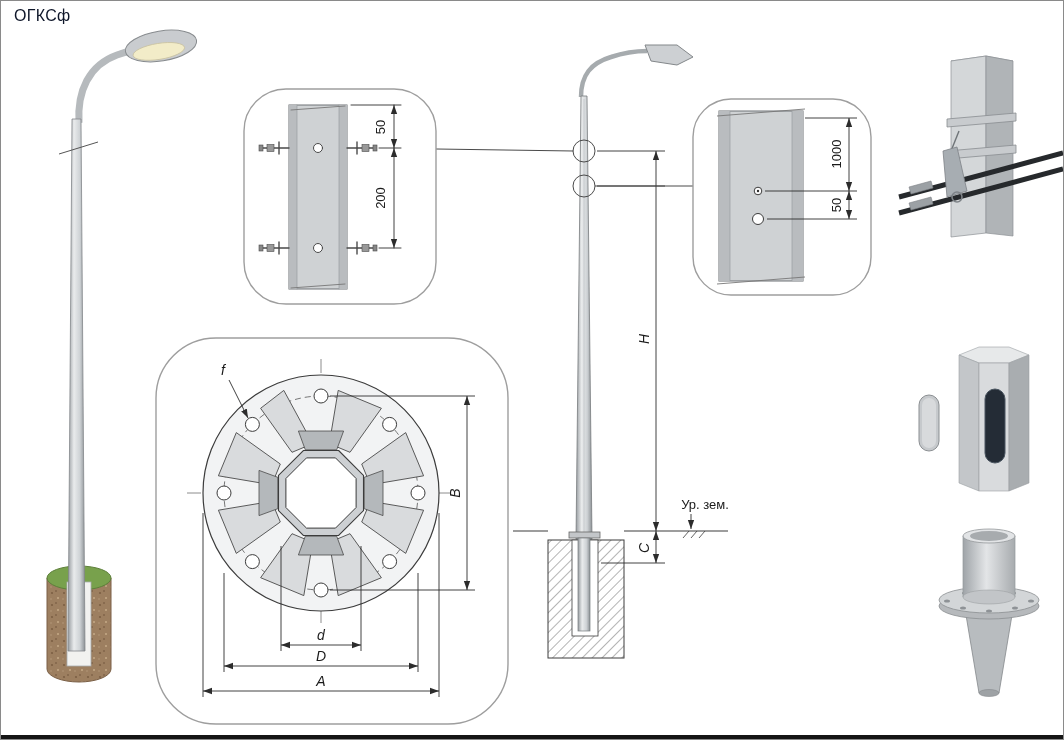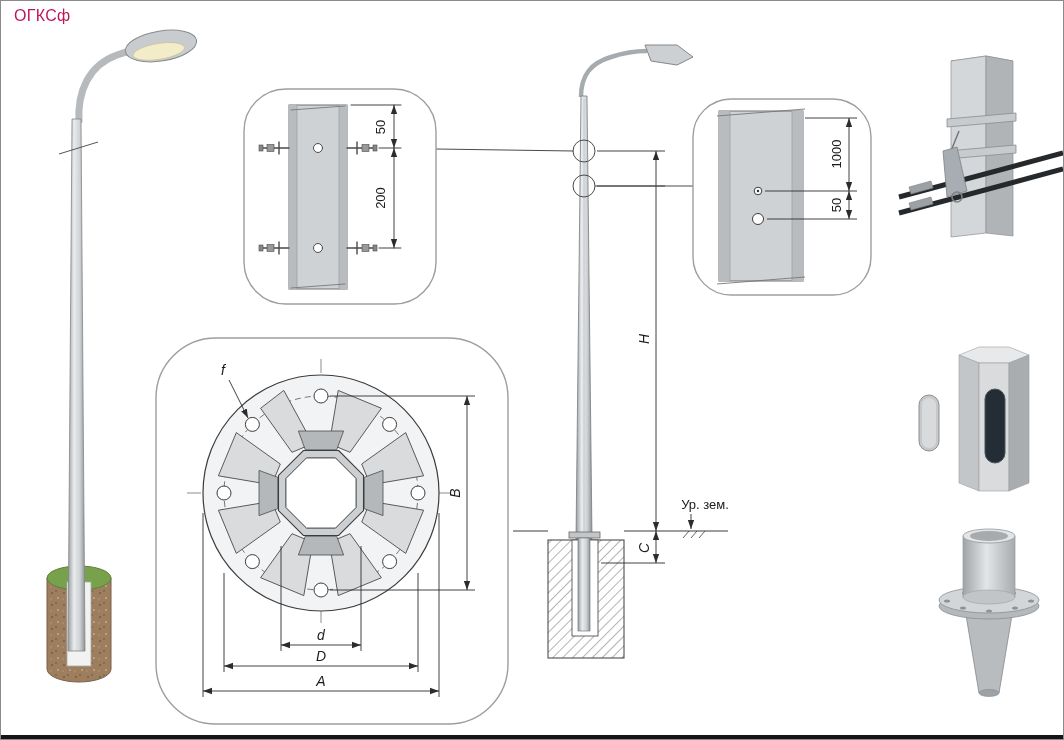--- a/index.html
+++ b/index.html
@@ -2,21 +2,21 @@
 <html><head>
 <meta charset="utf-8">
 <style>
   html,body{margin:0;padding:0;background:#e8e8e8;}
   .canvas{
     position:relative;width:1064px;height:740px;background:#ffffff;
     border:1px solid #8a8a8a;box-sizing:border-box;overflow:hidden;
     font-family:"Liberation Sans",sans-serif;
   }
   .title{
-    position:absolute;left:13px;top:6px;font-size:16px;color:#be185d;
+    position:absolute;left:13px;top:6px;font-size:16px;color:#0f172a;
     letter-spacing:0.3px;
   }
   .bottom-bar{
     position:absolute;left:0;bottom:0;width:100%;height:4px;background:#151515;
   }
   svg{position:absolute;left:0;top:0;}
   text{font-family:"Liberation Sans",sans-serif;fill:#1a1a1a;}
   .dim-num{font-size:13px;}
   .dim-letter{font-size:14px;font-style:italic;}
   .note{font-size:13px;}

